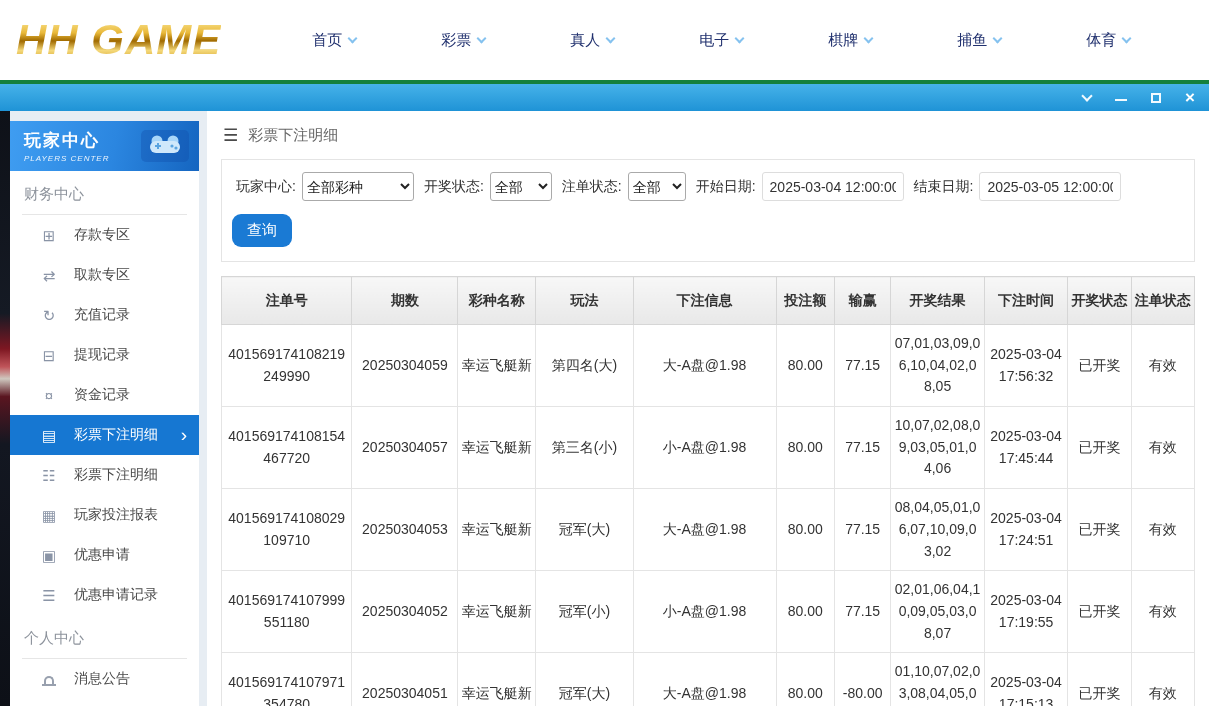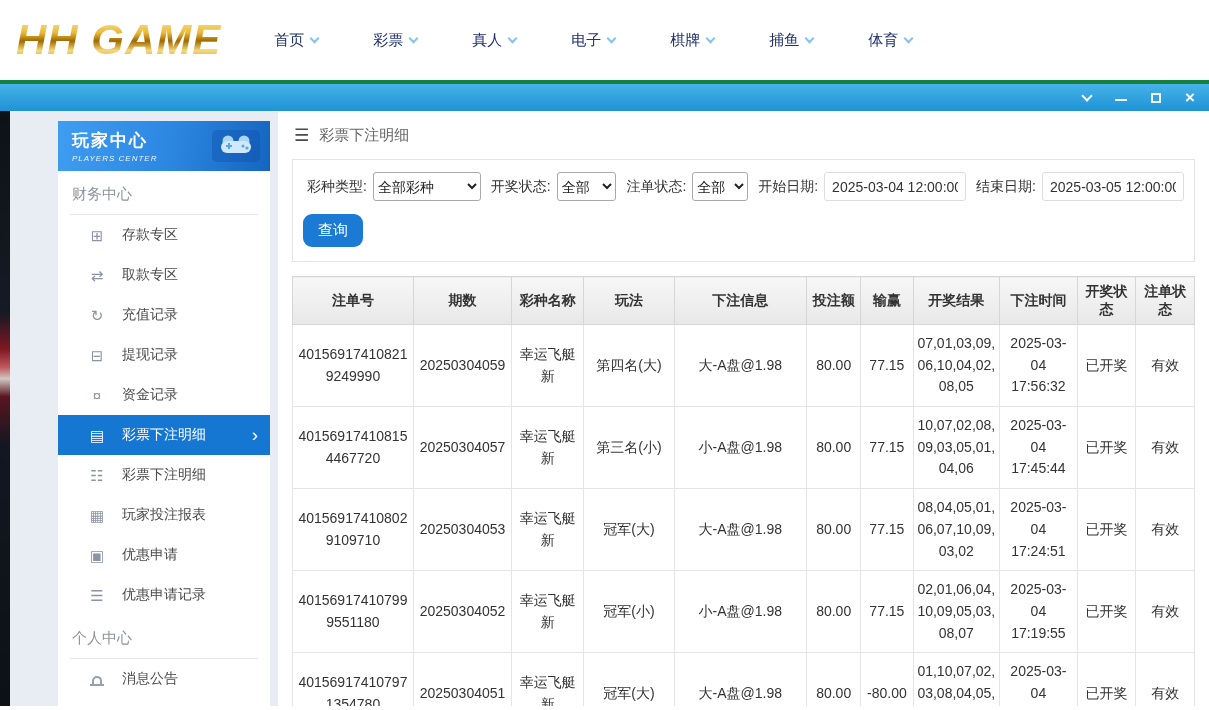--- a/index.html
+++ b/index.html
@@ -7,21 +7,21 @@
     font-family:"Liberation Sans","DejaVu Sans",sans-serif; background:#fff; }
 
   
   .topbar { height:84px; background:#fff; border-bottom:4px solid #15803d;
     display:flex; align-items:center; }
   .logo { margin-left:16px; font-size:42px; font-weight:bold; font-style:italic;
     letter-spacing:1px; white-space:nowrap;
     background:linear-gradient(180deg,#fbe89a 5%,#e9b93a 35%,#a06a00 52%,#f4d879 72%,#c98f10 100%);
     -webkit-background-clip:text; background-clip:text;
     -webkit-text-fill-color:transparent; color:#d8a21a; cursor:pointer; }
-  .mainnav { display:flex; gap:55px; margin-left:53px; }
+  .mainnav { display:flex; gap:85px; margin-left:91px; }
   .nav-item { display:flex; align-items:center; gap:7px; color:#20306e;
     font-size:15px; cursor:pointer; white-space:nowrap; }
   .chev-down { width:7px; height:7px; border-right:2px solid #85c2ef;
     border-bottom:2px solid #85c2ef; transform:rotate(45deg); margin-top:-4px;
     display:inline-block; }
 
   
   .titlebar { height:27px; background:linear-gradient(180deg,#46b2e9,#1f93d6);
     display:flex; align-items:center; justify-content:flex-end; padding-right:14px; }
   .wincontrols { display:flex; gap:24px; align-items:center; }
@@ -31,21 +31,21 @@
   .wc-min { width:12px; height:2px; background:#f2faff; margin-top:5px; }
   .wc-max { width:10px; height:10px; border:2px solid #f2faff; }
   .wc-close { color:#fff; font-size:17px; font-weight:bold; line-height:1; }
 
   
   .content { display:flex; height:595px; background:#e7edf3; }
   .edge-strip { width:10px; height:100%;
     background:linear-gradient(180deg,#0e1118 0%,#151a24 34%,#7e1722 40%,#c0555a 43%,#cfc8bf 45%,#5a1520 48%,#131721 56%,#0d1017 100%); }
 
   
-  .sidebar { width:260px; padding-top:10px;padding-left:48px; }
+  .sidebar { width:189px; padding-top:10px; }
   .sb-card { background:#fff; height:100%; overflow:hidden; }
   .sb-header { height:50px; background:linear-gradient(100deg,#3f9df1 0%,#2b86e0 55%,#1565c0 100%);
     display:flex; align-items:center; justify-content:space-between;
     padding:0 10px 0 14px; color:#fff; }
   .sb-title { font-size:17px; font-weight:bold; letter-spacing:2px; }
   .sb-sub { font-size:8px; letter-spacing:1px; opacity:.9; margin-top:2px;font-style:italic; }
   .gamepad-wrap { background:rgba(13,71,161,.30); border-radius:5px; padding:3px 6px 1px; }
   .sb-section-title { margin:10px 12px 0; padding:4px 2px 10px;
     border-bottom:1px solid #e6e6e6; color:#8d939c; font-size:15px; }
   .sb-item { display:flex; align-items:center; height:40px; padding:0 12px 0 30px;
@@ -214,21 +214,21 @@
   </aside>
 
   <main class="main">
     <div class="breadcrumb">
       <span class="hamb">☰</span>
       <span>彩票下注明细</span>
     </div>
 
     <div class="filter-panel">
       <div class="filter-row">
-        <span class="f-label">彩种类型:</span>
+        <span class="f-label">玩家中心:</span>
         <select class="f-select-wide">
           <option>全部彩种</option>
         </select>
         <span class="f-label">开奖状态:</span>
         <select class="f-select-sm">
           <option>全部</option>
         </select>
         <span class="f-label">注单状态:</span>
         <select class="f-select-xs">
           <option>全部</option>

